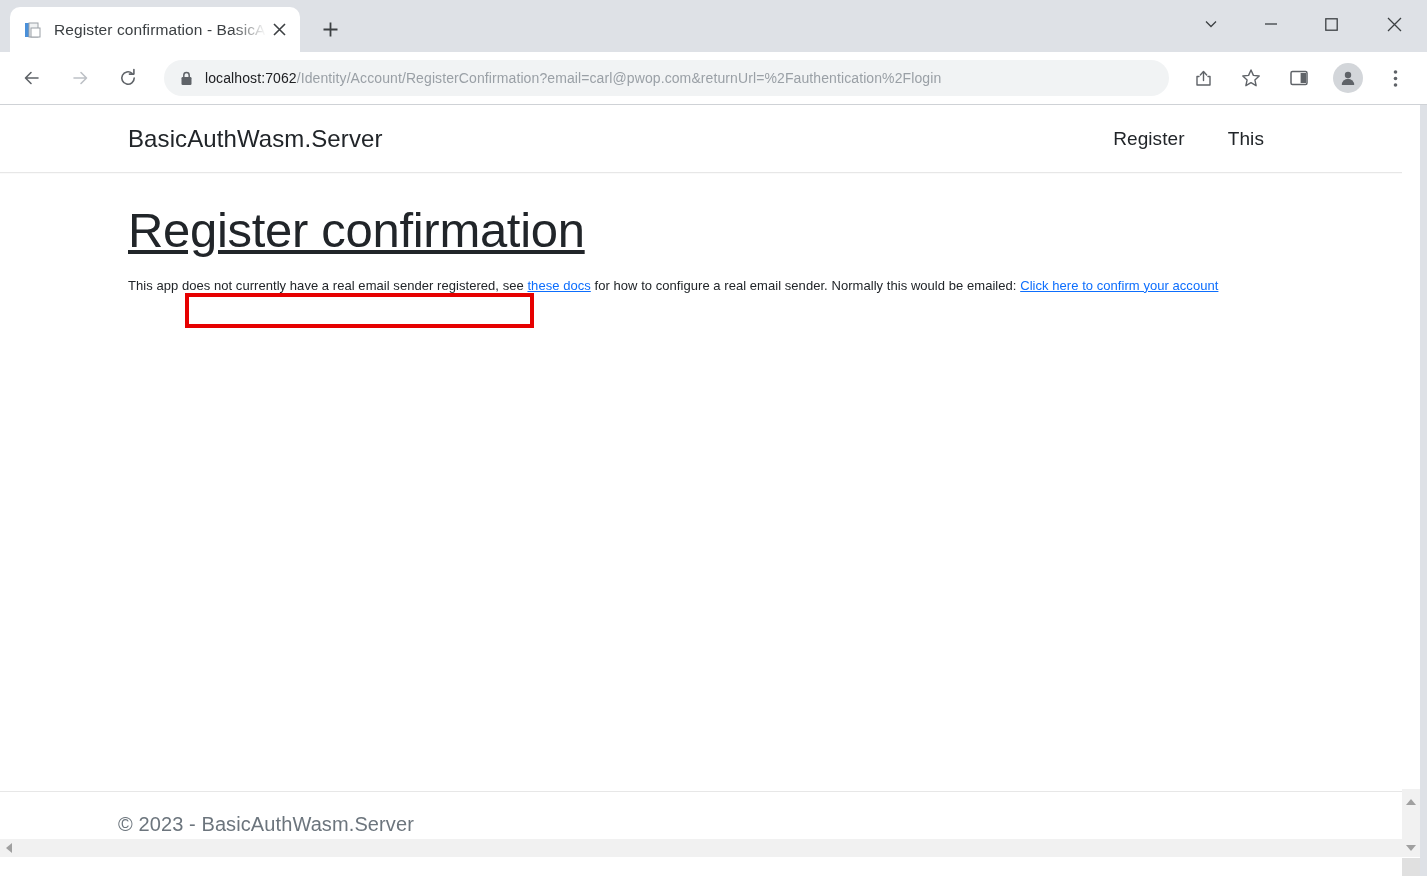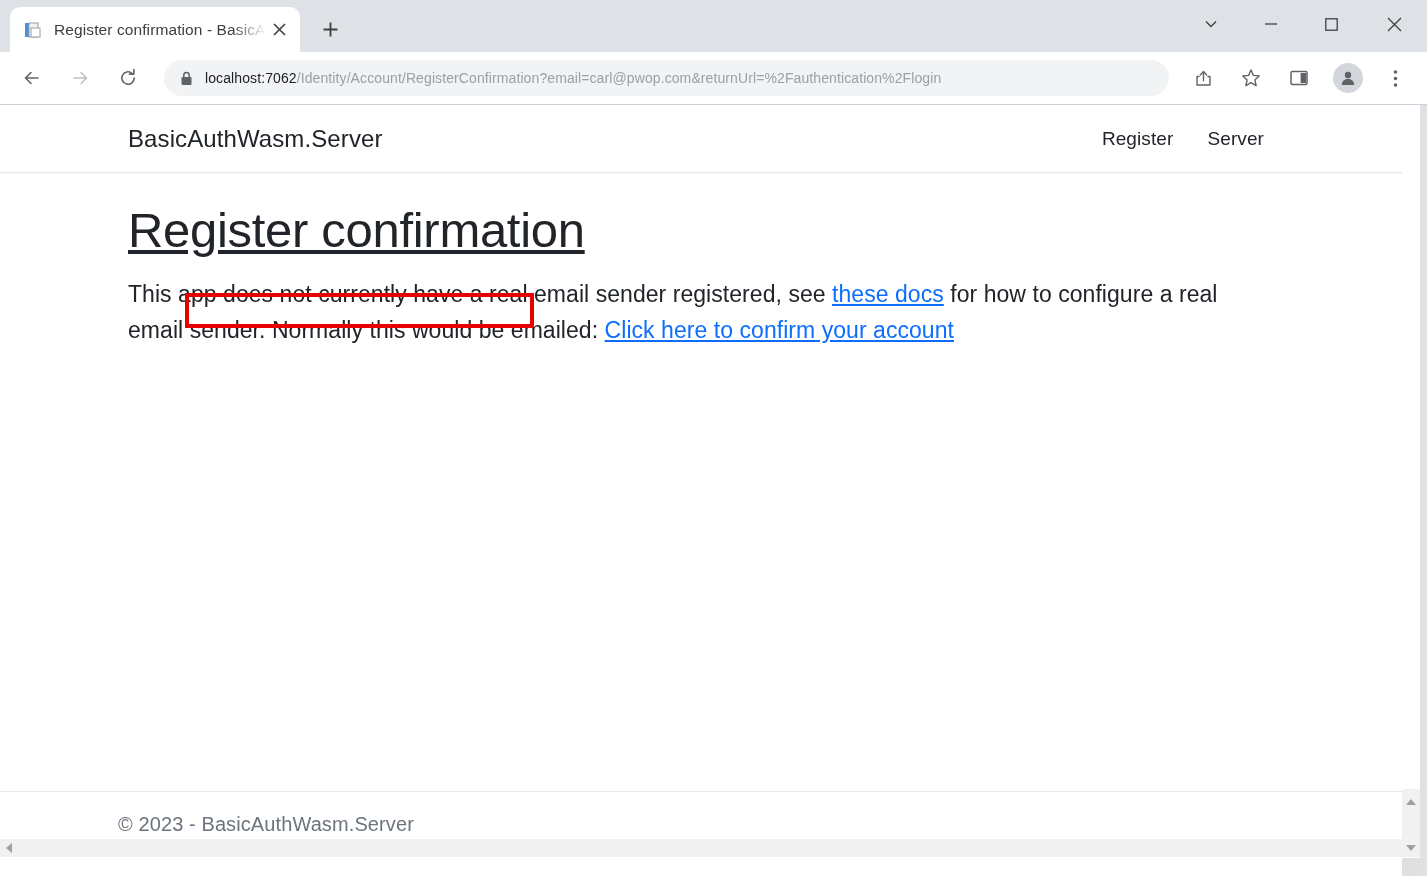--- a/index.html
+++ b/index.html
@@ -185,21 +185,21 @@
   .brand {
     font-size: 24px;
     color: #212529;
     margin-left: 88px;
     letter-spacing: .1px;
   }
   .site-nav {
     margin-left: auto;
     display: flex;
     align-items: flex-start;
-    gap: 34px;
+    gap: 43px;
     margin-right: 98px;
   }
   .site-nav a {
     font-size: 19px;
     color: #212529;
     text-decoration: none;
     letter-spacing: .1px;
   }
 
   
@@ -213,21 +213,21 @@
     font-size: 49px;
     font-weight: normal;
     color: #212529;
     letter-spacing: -.3px;
     line-height: 1.2;
     margin-bottom: 16px;
     text-decoration: underline;
   }
 
   .lead {
-    font-size: 23px;
+    font-size: 13px;
     color: #212529;
     line-height: 1.58;
     max-width: 1145px;
     letter-spacing: .05px;
   }
   .lead a {
     color: #0d6efd;
     text-decoration: underline;
   }
 
@@ -431,21 +431,21 @@
   </div>
 
   <div class="viewport">
 
     <div class="page">
 
       <div class="site-header">
         <div class="brand">BasicAuthWasm.Server</div>
         <nav class="site-nav">
           <a href="#">Register</a>
-          <a href="#">Server</a>
+          <a href="#">This</a>
         </nav>
       </div>
 
       <div class="main">
         <h1 class="page-title">Register confirmation</h1>
 
         <p class="lead"><span>This app does not currently have a real email sender registered, see </span><a href="#">these docs</a><span> for how to configure a real email sender. Normally this would be emailed: </span><a href="#">Click here to confirm your account</a></p>
 
         <div class="annotation"></div>
       </div>

